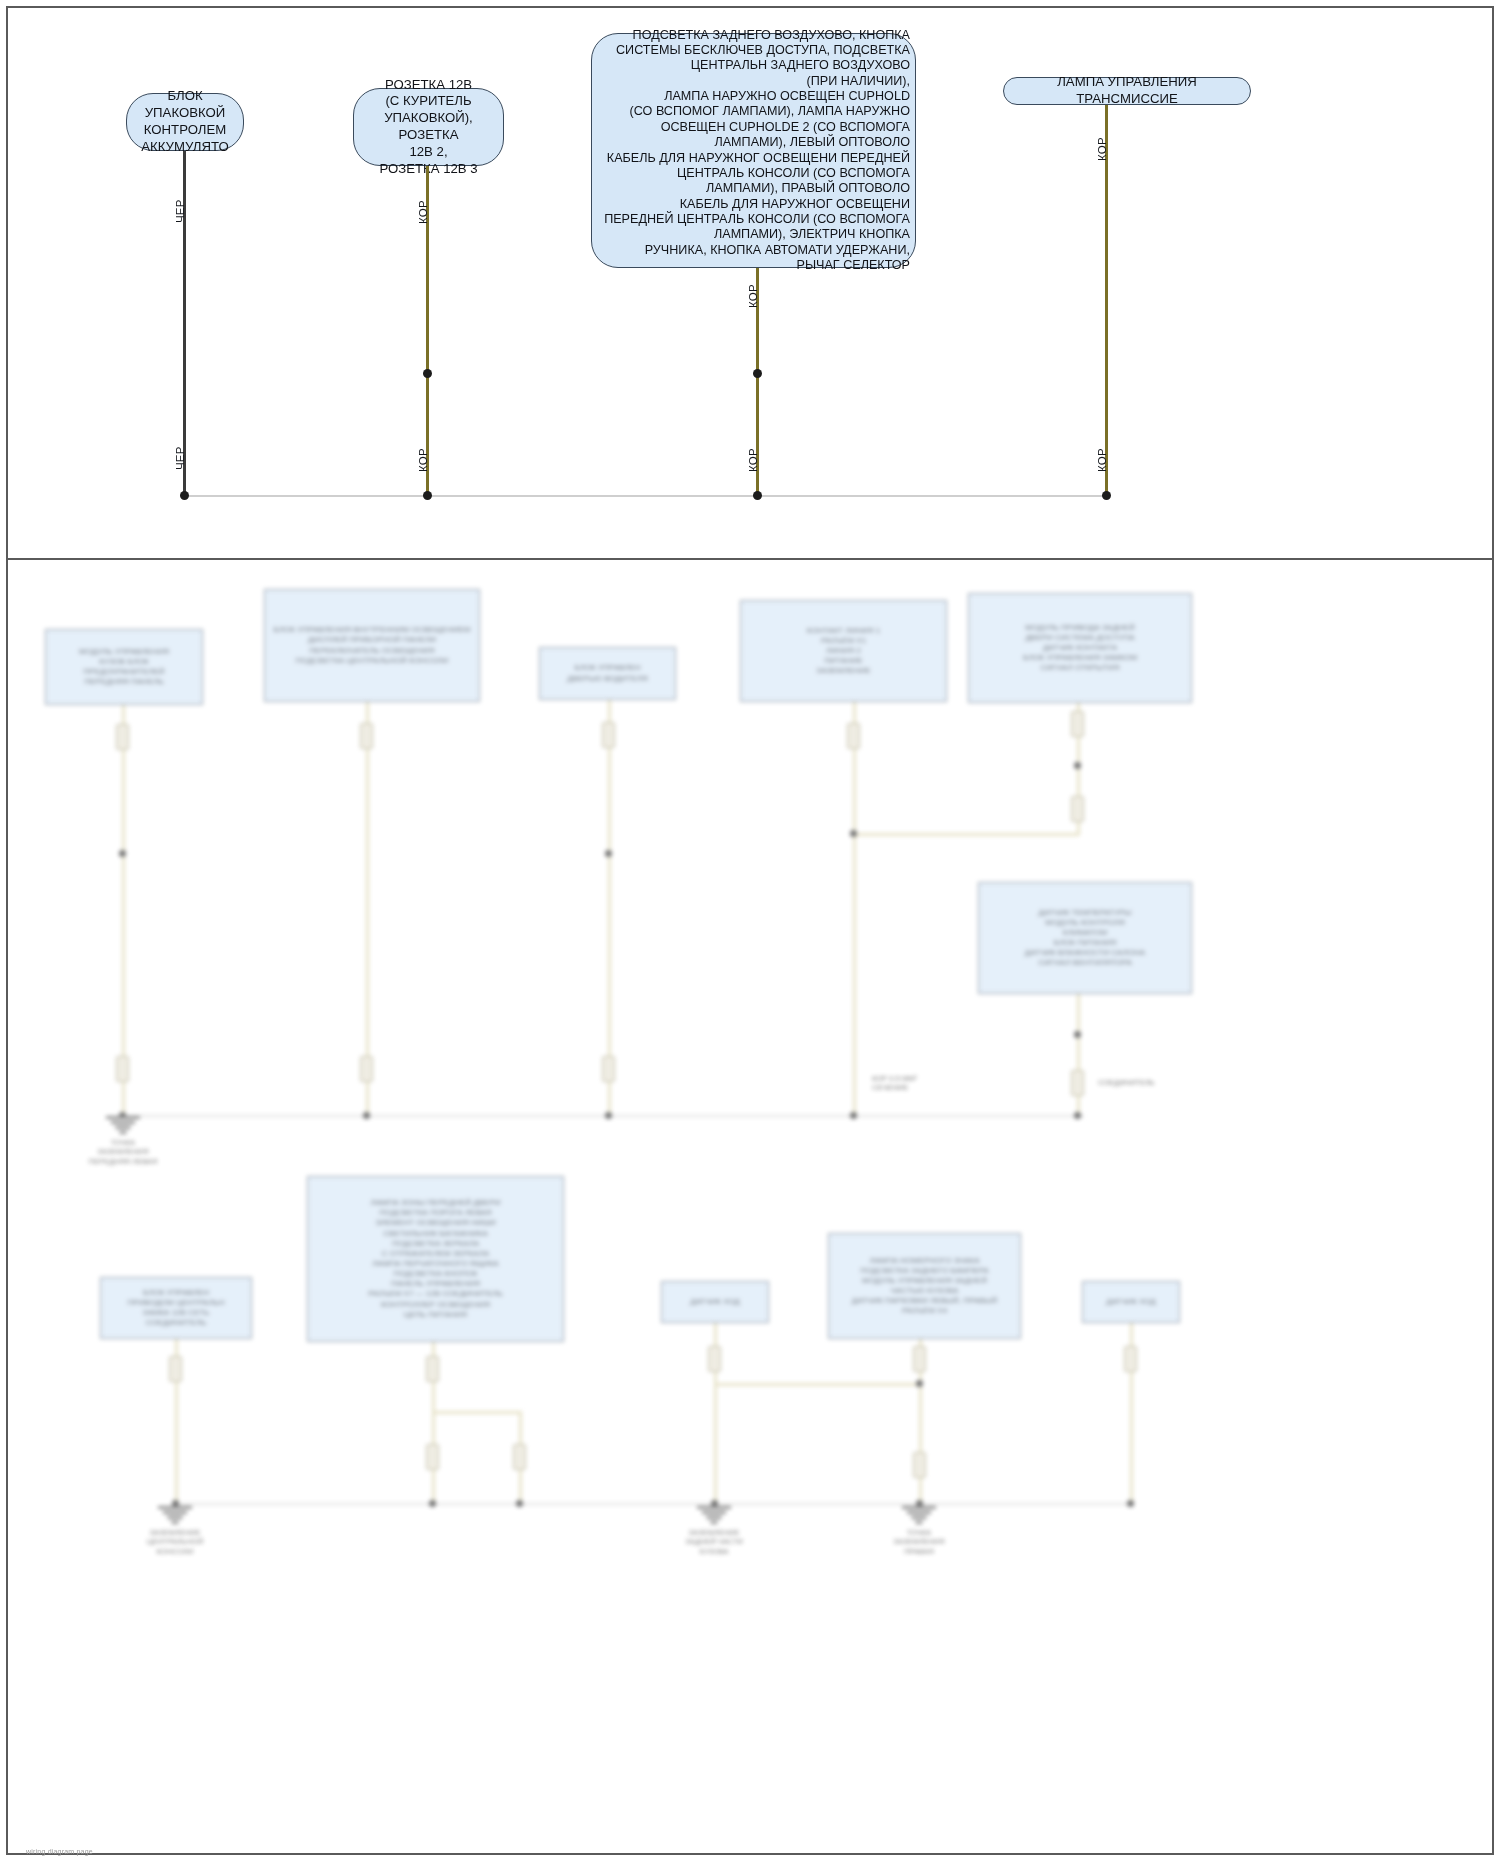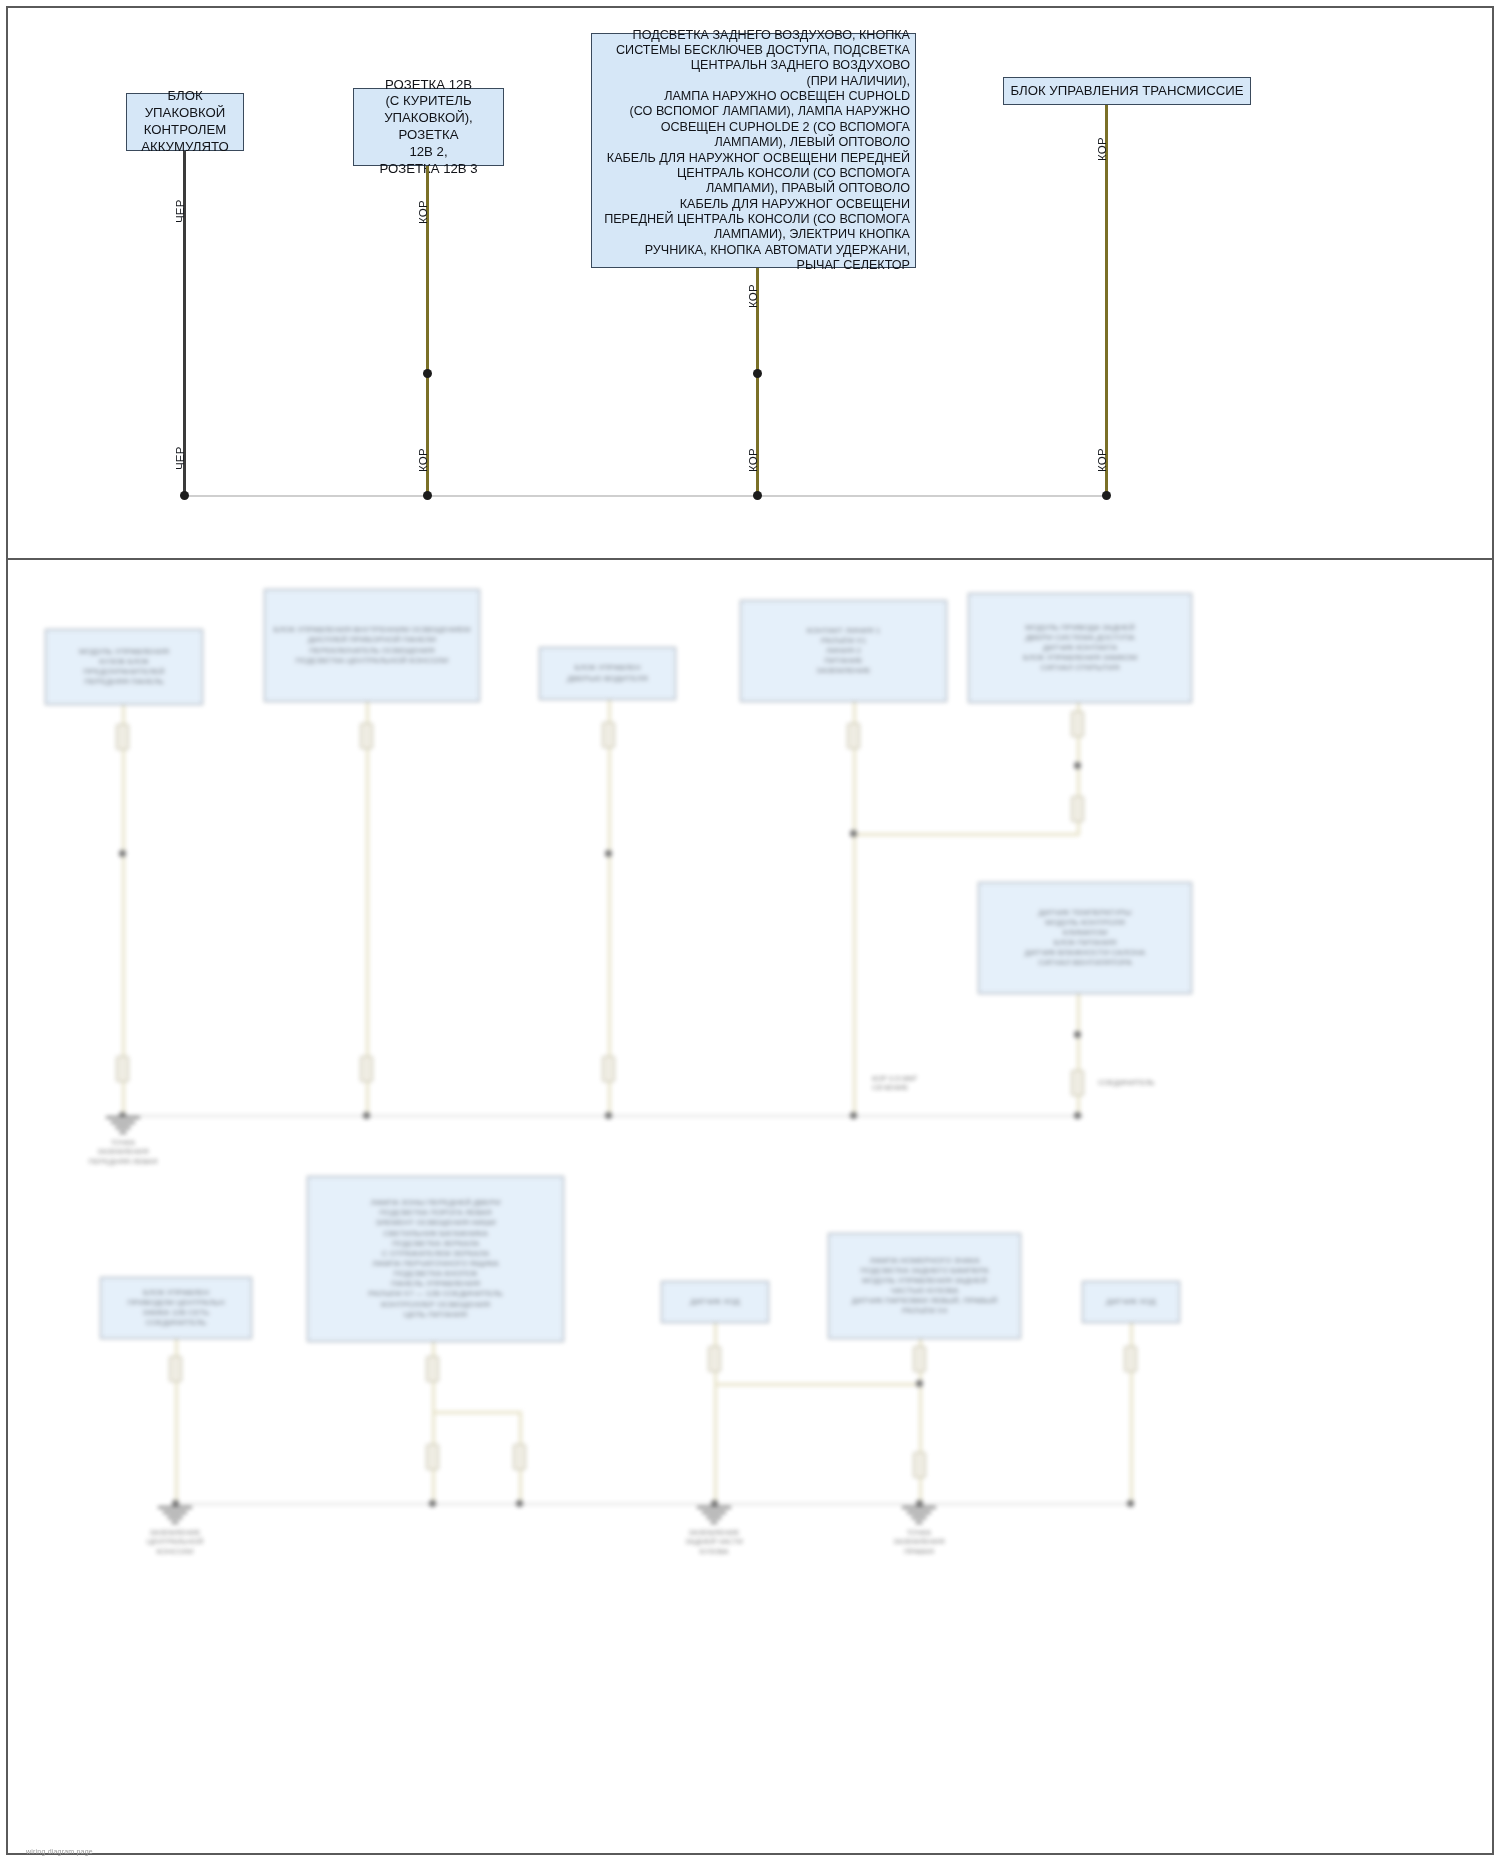--- a/index.html
+++ b/index.html
@@ -66,21 +66,21 @@
     box-sizing:border-box;
     color:#111318;
     text-align:center;
     line-height:1.27;
     display:flex;
     align-items:center;
     justify-content:center;
     padding:3px 5px;
     white-space:pre-line;
   }
-  .box.sharp{ font-size:13.2px; }
+  .box.sharp{ font-size:13.2px;border-radius:27px; }
   .box.blurbox{ font-size:8px; color:#2b3440; border-color:#56657a; }
 
   
   .box.rt{ text-align:right; justify-content:flex-end; }
 
   
   .wire-v{
     position:absolute;
     width:3px;
     background:#7a7028;
@@ -192,21 +192,21 @@
 ЛАМПАМИ), ЛЕВЫЙ ОПТОВОЛО
 КАБЕЛЬ ДЛЯ НАРУЖНОГ ОСВЕЩЕНИ ПЕРЕДНЕЙ
 ЦЕНТРАЛЬ КОНСОЛИ (СО ВСПОМОГА
 ЛАМПАМИ), ПРАВЫЙ ОПТОВОЛО
 КАБЕЛЬ ДЛЯ НАРУЖНОГ ОСВЕЩЕНИ
 ПЕРЕДНЕЙ ЦЕНТРАЛЬ КОНСОЛИ (СО ВСПОМОГА
 ЛАМПАМИ), ЭЛЕКТРИЧ КНОПКА
 РУЧНИКА, КНОПКА АВТОМАТИ УДЕРЖАНИ,
 РЫЧАГ СЕЛЕКТОР</div>
 
-    <div class="box sharp" style="left:995px; top:69px; width:248px; height:28px;">БЛОК УПРАВЛЕНИЯ ТРАНСМИССИЕ</div>
+    <div class="box sharp" style="left:995px; top:69px; width:248px; height:28px;">ЛАМПА УПРАВЛЕНИЯ ТРАНСМИССИЕ</div>
 
     <div class="wire-v black" style="left:175px; top:143px; height:345px;"></div>
 
     <div class="wire-v" style="left:418px; top:158px; height:330px;"></div>
 
     <div class="wire-v" style="left:748px; top:260px; height:228px;"></div>
 
     <div class="wire-v" style="left:1097px; top:97px; height:391px;"></div>
 
     <div class="wire-h pale" style="left:178px; top:487px; width:922px;"></div>

